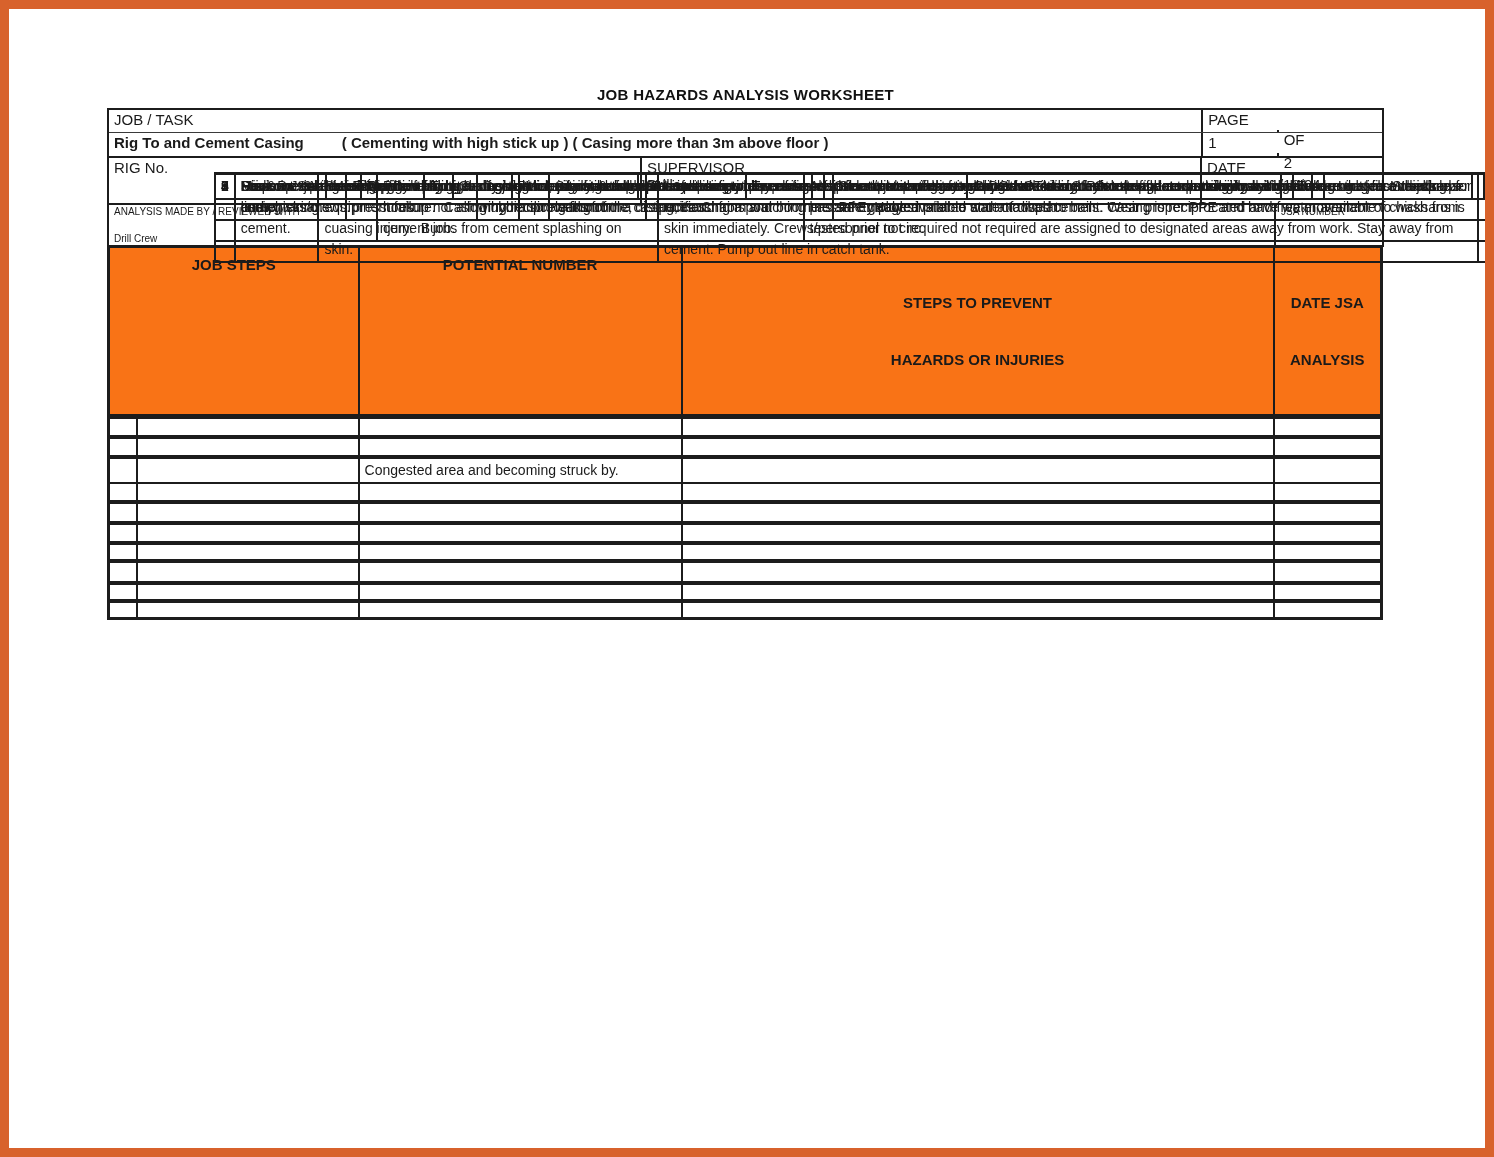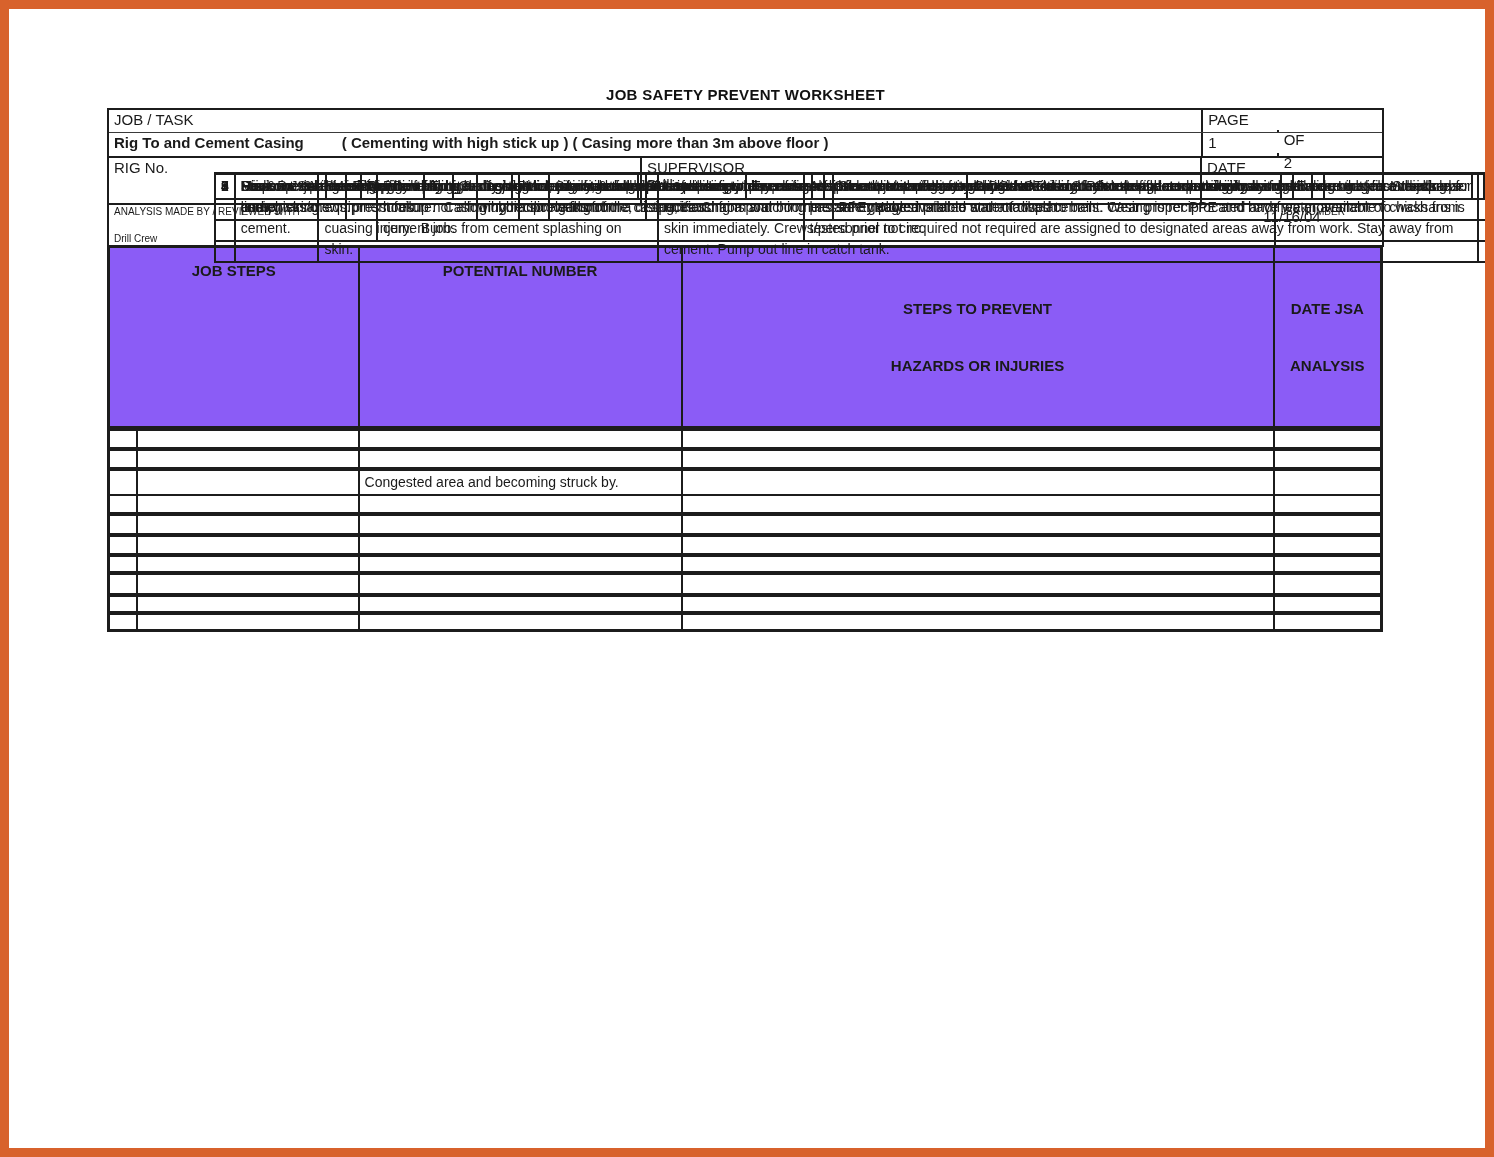--- a/index.html
+++ b/index.html
@@ -29,57 +29,57 @@
   .rowA .c3 { width:106px; padding:1px 5px; border-left:2px solid #1c1c1c;margin-top:20px; }
   .rowA.labels { height:22px; font-size:15px; }
   .rowA.values { height:23px; font-size:15px; font-weight:bold; border-top:1px solid #3a3a3a; }
   .rowA.values .note { margin-left:38px; }
   .rowA.values .c2, .rowA.values .c3 { font-weight:normal; }
 
   
   .secB .fc { display:flex; flex-direction:column; justify-content:flex-start; height:45px; padding:1px 5px; font-size:15px; }
   .secB .b1 { width:531px; }
   .secB .b2 { width:560px; border-left:2px solid #1c1c1c; }
-  .secB .b3 { width:182px; border-left:2px solid #1c1c1c;gap:32px; }
+  .secB .b3 { width:182px; border-left:2px solid #1c1c1c; }
   .valcenter { text-align:center; }
 
   
   .secC .fc { display:flex; flex-direction:column; justify-content:space-between; height:40px; padding:1px 5px; font-size:10px; }
   .secC .d1 { width:1165px; }
   .secC .d2 { width:108px; border-left:2px solid #1c1c1c; }
 
   
   table.jsa {
     border-collapse:collapse; table-layout:fixed; width:1273px;
     border:3px solid #1c1c1c;
   }
   table.jsa td, table.jsa th {
     border:2px solid #1c1c1c; vertical-align:top;
     font-size:14px; line-height:21px; padding:1px 5px;
     white-space:pre-wrap; overflow:hidden; text-align:left; font-weight:normal;
   }
   table.jsa th {
-    background:#8b5cf6; text-align:center; font-weight:bold;
-    font-size:15px; line-height:19px; padding:13px 3px;
+    background:#f97316; text-align:center; font-weight:bold;
+    font-size:15px; line-height:19px; padding:7px 3px;
     border-top:3px solid #1c1c1c; border-bottom:3px solid #1c1c1c;
   }
   tr.content td { border-top:3px solid #1c1c1c; }
   tr.thinbottom td { border-bottom-width:2px; }
   td.num { text-align:center; padding:1px 1px; }
   td.padtop { padding-top:10px; }
   tr.spacer td { padding:0; }
 </style>
 </head>
 <body>
 
 <div class="frame"></div>
 
 <div class="content">
 
-  <div class="title">JOB SAFETY PREVENT WORKSHEET</div>
+  <div class="title">JOB HAZARDS ANALYSIS WORKSHEET</div>
 
   <div class="sec secA">
     <div class="rowA labels">
       <div class="cell c1">JOB / TASK</div>
       <div class="cell c2">PAGE</div>
       <div class="cell c3">OF</div>
     </div>
     <div class="rowA values">
       <div class="cell c1">
         <span>Rig To and Cement Casing</span><span class="note">( Cementing with high stick up ) ( Casing more than 3m above floor )</span>

